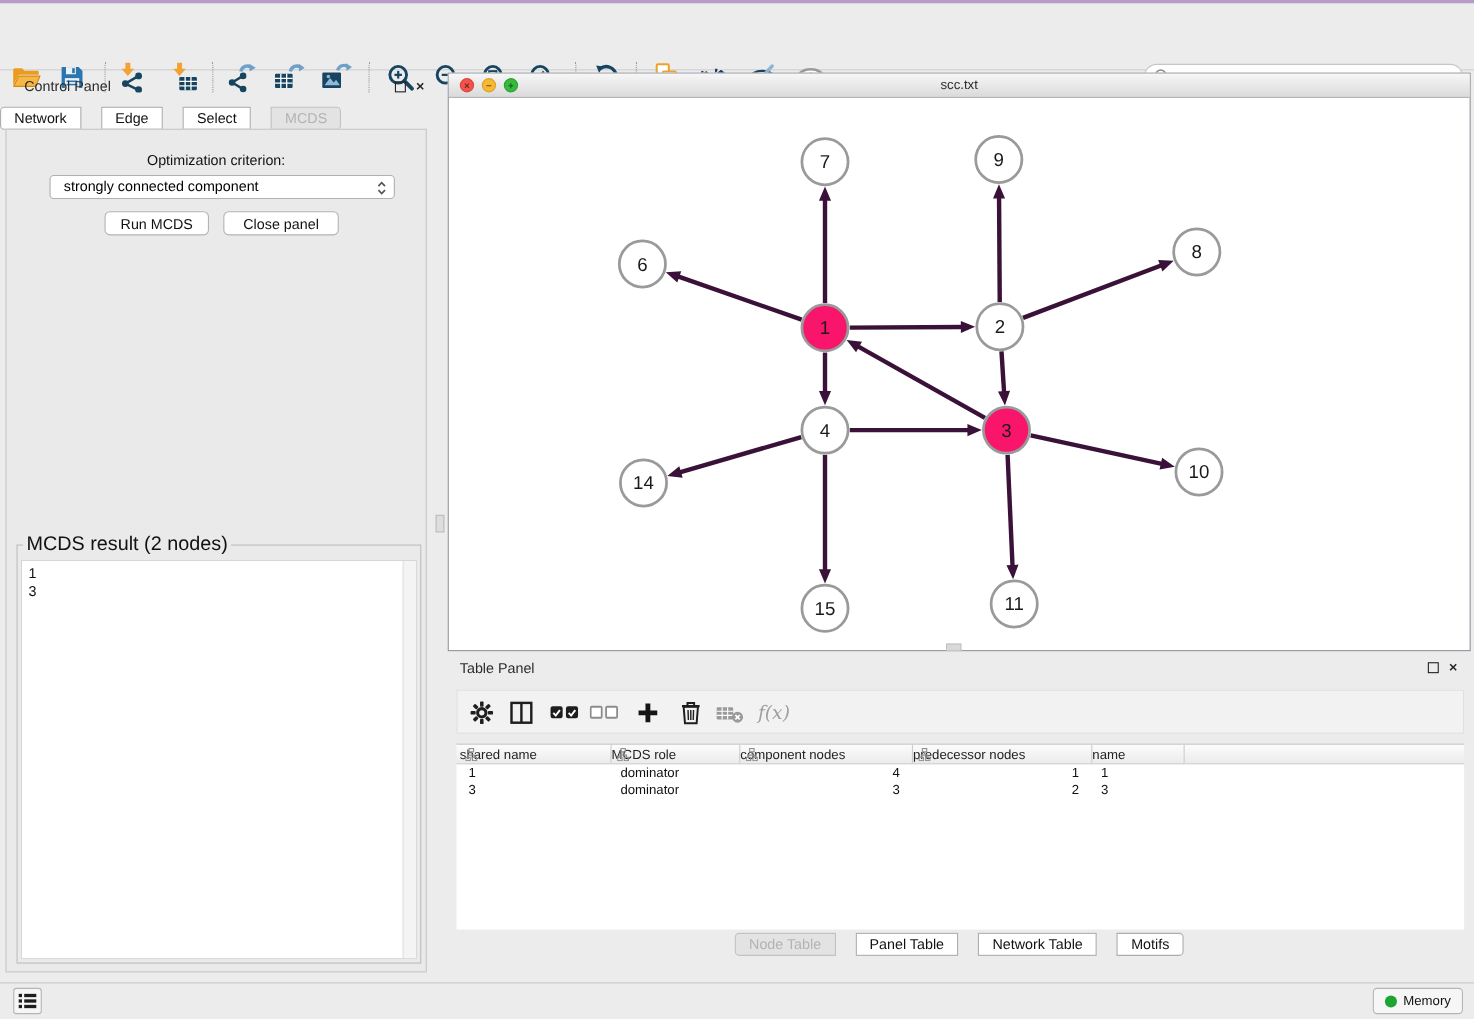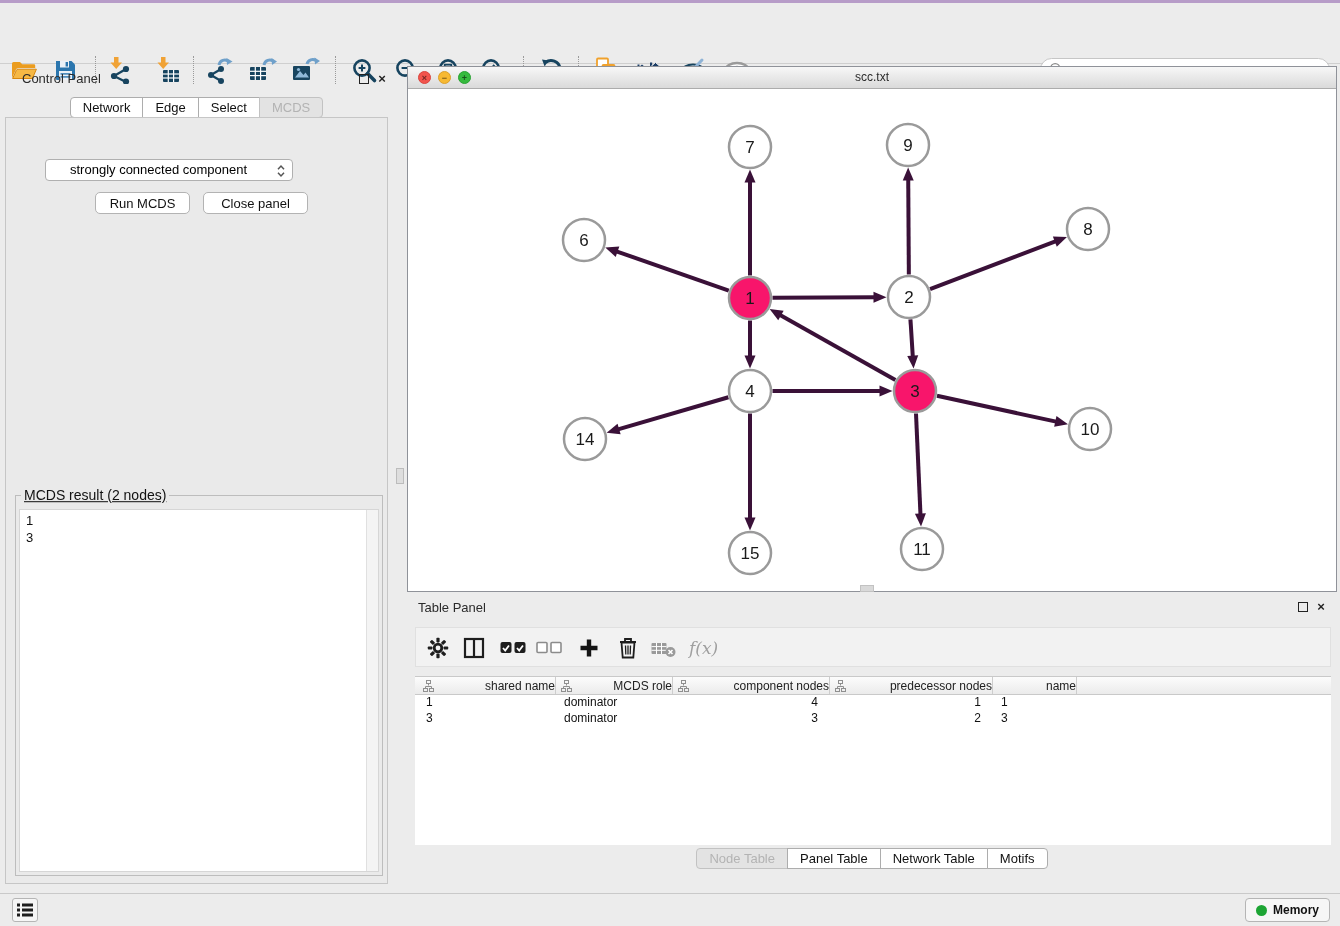--- a/index.html
+++ b/index.html
@@ -17,59 +17,59 @@
   
   .main-toolbar{position:absolute;left:0;top:26px;width:100%;height:38px;border-bottom:1px solid #cfcfcf;box-sizing:border-box;}
   .tbtn{position:absolute;top:29px;width:32px;height:30px;display:flex;align-items:center;justify-content:center;cursor:default;}
   .tsep{position:absolute;top:30px;height:28px;border-left:1px dotted #9a9a9a;width:0;}
   .searchbox{position:absolute;left:1040px;top:32px;width:290px;height:23px;background:#fff;border:1px solid #c6c6c6;border-radius:12px;box-sizing:border-box;display:flex;align-items:center;padding-left:8px;}
   .searchbox input{border:none;outline:none;background:transparent;font-size:13px;width:250px;margin-left:5px;font-family:"Liberation Sans",sans-serif;}
   
   .panel-title{position:absolute;font-size:13px;color:#2b2b2b;}
   .mini-ctrl{position:absolute;width:12px;height:12px;display:flex;align-items:center;justify-content:center;font-size:13px;font-weight:bold;color:#222;}
   .sq{width:8px;height:8px;border:1.6px solid #222;display:inline-block;}
-  .seg-row{position:absolute;display:flex;justify-content:center;}
+  .seg-row{position:absolute;display:flex;gap:19px;}
   .seg{background:#fff;border:1px solid #adadad;height:19px;line-height:19px;padding:0 12px;font-size:13px;color:#111;margin-left:-1px;white-space:nowrap;}
   .seg:first-child{border-radius:4px 0 0 4px;margin-left:0;}
   .seg:last-child{border-radius:0 4px 4px 0;}
   .seg.active{background:#e3e3e3;color:#b3b3b3;border-color:#c2c2c2;}
   .cp-body{position:absolute;left:5px;top:117px;width:383px;height:767px;background:#eaeaea;border:1px solid #c6c6c6;box-sizing:border-box;}
   .opt-label{position:absolute;left:0;top:20px;width:100%;text-align:center;font-size:13px;color:#111;}
-  .dropdown{position:absolute;left:39px;top:41px;width:248px;height:22px;background:#fff;border:1px solid #b0b0b0;border-radius:4px;box-sizing:border-box;font-size:13px;line-height:20px;padding-left:24px;color:#000;}
+  .dropdown{position:absolute;left:39px;top:41px;width:314px;height:22px;background:#fff;border:1px solid #b0b0b0;border-radius:4px;box-sizing:border-box;font-size:13px;line-height:20px;padding-left:12px;color:#000;}
   .dropdown svg{position:absolute;right:6px;top:3px;}
   .cbtn{position:absolute;height:22px;background:#fff;border:1px solid #b3b3b3;border-radius:5px;font-size:13px;color:#111;font-family:"Liberation Sans",sans-serif;text-align:center;line-height:20px;box-sizing:border-box;}
   .fieldset{position:absolute;left:9px;top:377px;width:368px;height:381px;border:1px solid #bdbdbd;box-sizing:border-box;}
-  .legend{position:absolute;left:5px;top:0;transform:translateY(-55%);background:#eaeaea;padding:0 3px;font-size:14px;color:#111;text-decoration:underline;}
+  .legend{position:absolute;left:5px;top:0;transform:translateY(-55%);background:#eaeaea;padding:0 3px;font-size:18px;color:#111;}
   .result-box{position:absolute;left:3px;top:13px;right:3px;bottom:3px;background:#fff;border:1px solid #d6d6d6;}
   .result-box pre{margin:0;padding:2px 6px;font-family:"Liberation Sans",sans-serif;font-size:13px;line-height:17px;color:#111;}
   .scroll-track{position:absolute;right:0;top:0;bottom:0;width:11px;background:#f4f4f4;border-left:1px solid #e0e0e0;}
   
   .net-window{position:absolute;left:407px;top:66px;width:930px;height:526px;background:#fff;border:1px solid #8f9299;box-sizing:border-box;}
   .net-titlebar{position:absolute;left:0;top:0;width:100%;height:22px;background:linear-gradient(#f7f7f7,#dadada);border-bottom:1px solid #acacac;box-sizing:border-box;}
   .net-title{position:absolute;width:100%;text-align:center;line-height:21px;font-size:12px;color:#2b2b2b;}
   .net-lights{position:absolute;left:10px;top:4px;display:flex;gap:7px;}
   #graph-svg{position:absolute;left:0;top:22px;}
   .grip-v{position:absolute;left:396px;top:468px;width:8px;height:16px;background:#dedede;border:1px solid #bcbcbc;box-sizing:border-box;}
   .grip-h{position:absolute;left:860px;top:585px;width:14px;height:7px;background:#d9d9d9;border:1px solid #c2c2c2;box-sizing:border-box;}
   
   .tp-toolbar{position:absolute;left:415px;top:627px;width:916px;height:40px;background:#f2f2f2;border:1px solid #e0e0e0;box-sizing:border-box;}
   .tp-btn{position:absolute;top:8px;width:26px;height:24px;display:flex;align-items:center;justify-content:center;}
   .thead{position:absolute;left:415px;top:676px;width:916px;height:19px;background:linear-gradient(#fcfcfc,#ebebeb);border-top:1px solid #c9c9c9;border-bottom:1px solid #c9c9c9;box-sizing:border-box;display:flex;padding-left:3px;}
-  .hcell{position:relative;height:100%;border-right:1px solid #cdcdcd;box-sizing:border-box;font-size:12px;color:#222;display:flex;align-items:center;justify-content:flex-end;}
+  .hcell{position:relative;height:100%;border-right:1px solid #cdcdcd;box-sizing:border-box;font-size:12px;color:#222;display:flex;align-items:center;justify-content:flex-start;}
   .hcell .hicon{position:absolute;left:5px;top:3px;}
   .tbody{position:absolute;left:415px;top:695px;width:916px;height:150px;background:#fff;}
   .trow{display:flex;height:16px;padding-left:3px;font-size:12px;color:#111;}
   .tcell{box-sizing:border-box;overflow:hidden;white-space:nowrap;}
   .tcell.left{padding-left:8px;text-align:left;}
   .tcell.right{padding-right:12px;text-align:right;}
   .table-tabs-wrap{position:absolute;left:407px;top:848px;width:930px;display:flex;justify-content:center;}
   
   .statusbar{position:absolute;left:0;top:893px;width:100%;height:33px;border-top:1px solid #c9c9c9;box-sizing:border-box;}
   .list-btn{position:absolute;left:12px;top:4px;width:26px;height:24px;background:#f6f6f6;border:1px solid #b5b5b5;border-radius:3px;box-sizing:border-box;display:flex;align-items:center;justify-content:center;}
-  .memory-btn{position:absolute;right:10px;top:4px;height:24px;background:#f6f6f6;border:1px solid #b5b5b5;border-radius:4px;box-sizing:border-box;display:flex;align-items:center;gap:6px;padding:0 10px;font-size:12px;color:#111;font-weight:bold;}
+  .memory-btn{position:absolute;right:10px;top:4px;height:24px;background:#f6f6f6;border:1px solid #b5b5b5;border-radius:4px;box-sizing:border-box;display:flex;align-items:center;gap:6px;padding:0 10px;font-size:12px;color:#111;}
   .mem-dot{width:11px;height:11px;border-radius:50%;background:#1da534;}
 </style>
 </head>
 <body>
 
 <div class="app">
   <div class="top-strip"></div>
 
 
   <div class="main-toolbar">
@@ -240,20 +240,21 @@
         <span class="sq"></span>
       </span>
     <span class="mini-ctrl" style="left:376px;top:72px">×</span>
     <div id="ctl-tabs" class="seg-row" style="left:0;top:97px;width:393px">
         <div class="seg">Network</div>
         <div class="seg">Edge</div>
         <div class="seg">Select</div>
         <div class="seg active">MCDS</div>
       </div>
     <div class="cp-body">
+      <div class="opt-label">Optimization criterion:</div>
       <div class="dropdown">
         <span>strongly connected component</span>
         <svg width="10" height="16">
           <path d="M2 6.2L5 3l3 3.2" fill="none" stroke="#555" stroke-width="1.5"></path>
           <path d="M2 9.8L5 13l3-3.2" fill="none" stroke="#555" stroke-width="1.5"></path>
         </svg>
       </div>
       <button class="cbtn" style="left:89px;top:74px;width:95px">Run MCDS</button>
       <button class="cbtn" style="left:197px;top:74px;width:105px">Close panel</button>
       <div class="fieldset">

